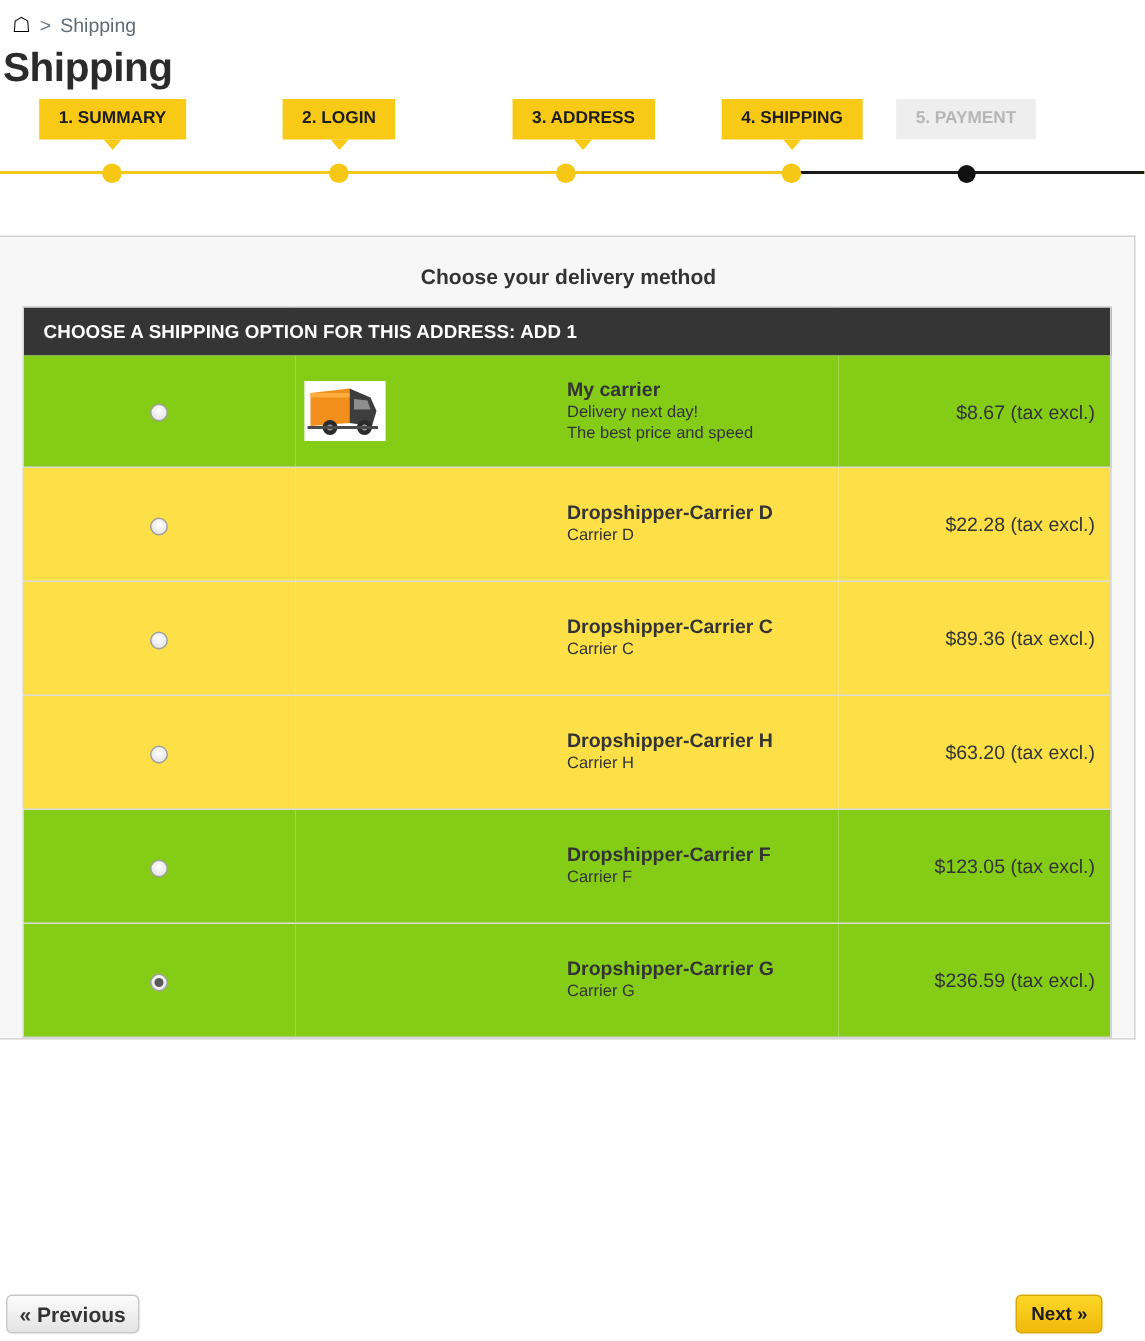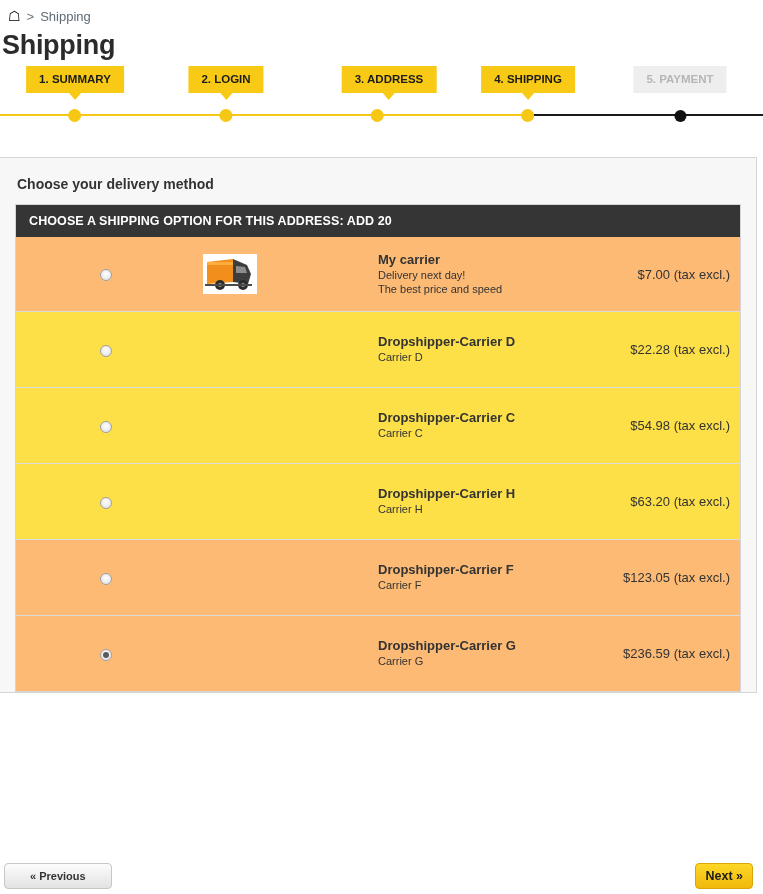--- a/index.html
+++ b/index.html
@@ -129,20 +129,21 @@
     border: 1px solid #d6d4d4;
     border-left: none;
     box-sizing: border-box;
     padding: 14px 15px 0 15px;
   }
   .panel-heading {
     font-size: 14px;
     font-weight: bold;
     color: #333333;
     margin: 4px 0 12px 2px;
+    text-align: center;
   }
 
   
   .carrier-table {
     width: 726px;
     border-collapse: collapse;
     background: #fbfbfb;
     border: 1px solid #d6d4d4;
     table-layout: fixed;
   }
@@ -153,21 +154,21 @@
     font-size: 12.5px;
     font-weight: bold;
     padding: 9px 0 9px 13px;
     letter-spacing: 0.1px;
   }
   .carrier-table tbody tr {
     border-bottom: 1px solid #dcdcdc;
   }
   .carrier-table tbody tr:last-child { border-bottom: none; }
   .carrier-table tbody tr.alt { background: #fde047; }
-  .carrier-table tbody tr.plain { background: #fdba74; }
+  .carrier-table tbody tr.plain { background: #84cc16; }
   td.c-radio {
     width: 46px;
     text-align: center;
     vertical-align: middle;
     padding: 0;
   }
   td.c-logo {
     width: 180px;
     vertical-align: middle;
     padding: 0 0 0 6px;
@@ -239,30 +240,30 @@
     box-sizing: border-box;
   }
   .btn-prev {
     position: absolute;
     left: 4px;
     top: 2px;
     background: linear-gradient(#fcfcfc, #e3e3e3);
     border: 1px solid #c7c7c7;
     border-radius: 4px;
     color: #333333;
-    font-size: 11px;
-    font-weight: bold;
-    padding: 5px 25px;
+    font-size: 14px;
+    font-weight: bold;
+    padding: 5px 8px;
     line-height: 14px;
     font-family: "Liberation Sans", sans-serif;
     cursor: pointer;
   }
   .btn-next {
     position: absolute;
-    right: 4px;
+    right: 22px;
     top: 2px;
     background: linear-gradient(#fdd726, #f0b90c);
     border: 1px solid #d9a808;
     border-radius: 4px;
     color: #1c1c1c;
     font-size: 12.5px;
     font-weight: bold;
     padding: 5px 9px;
     line-height: 14px;
     font-family: "Liberation Sans", sans-serif;
@@ -293,33 +294,33 @@
     <span class="step-node"></span>
   </div>
   <div class="step" style="left:377px;padding-left:24px;">
     <span class="step-badge">3. ADDRESS</span>
     <span class="step-node"></span>
   </div>
   <div class="step" style="left:528px;">
     <span class="step-badge">4. SHIPPING</span>
     <span class="step-node"></span>
   </div>
-  <div class="step inactive" style="left:680px;">
+  <div class="step inactive" style="left:644px;">
     <span class="step-badge">5. PAYMENT</span>
     <span class="step-node"></span>
   </div>
 </div>
 
 <div class="panel">
   <div class="panel-heading">Choose your delivery method</div>
 
   <table class="carrier-table">
     <thead>
       <tr>
-        <th colspan="4">CHOOSE A SHIPPING OPTION FOR THIS ADDRESS: ADD 20</th>
+        <th colspan="4">CHOOSE A SHIPPING OPTION FOR THIS ADDRESS: ADD 1</th>
       </tr>
     </thead>
     <tbody>
       <tr class="plain row-first">
         <td class="c-radio">
           <span class="radio"></span>
         </td>
         <td class="c-logo">
           <span class="truck">
             <svg width="54" height="40" viewBox="0 0 54 40" xmlns="http://www.w3.org/2000/svg">
@@ -334,21 +335,21 @@
               <circle cx="40" cy="31" r="2" fill="#9a9a9a"></circle>
               <rect x="2" y="30" width="47" height="2" fill="#4a4a4a"></rect>
             </svg>
           </span>
         </td>
         <td class="c-info">
           <div class="c-name">My carrier</div>
           <div class="c-delay">Delivery next day!</div>
           <div class="c-delay">The best price and speed</div>
         </td>
-        <td class="c-price">$7.00 (tax excl.)</td>
+        <td class="c-price">$8.67 (tax excl.)</td>
       </tr>
 
       <tr class="alt row-tall">
         <td class="c-radio">
           <span class="radio"></span>
         </td>
         <td class="c-logo"></td>
         <td class="c-info">
           <div class="c-name">Dropshipper-Carrier D</div>
           <div class="c-delay">Carrier D</div>
@@ -359,21 +360,21 @@
 
       <tr class="alt row-tall">
         <td class="c-radio">
           <span class="radio"></span>
         </td>
         <td class="c-logo"></td>
         <td class="c-info">
           <div class="c-name">Dropshipper-Carrier C</div>
           <div class="c-delay">Carrier C</div>
         </td>
-        <td class="c-price">$54.98 (tax excl.)</td>
+        <td class="c-price">$89.36 (tax excl.)</td>
       </tr>
 
 
       <tr class="alt row-tall">
         <td class="c-radio">
           <span class="radio"></span>
         </td>
         <td class="c-logo"></td>
         <td class="c-info">
           <div class="c-name">Dropshipper-Carrier H</div>

